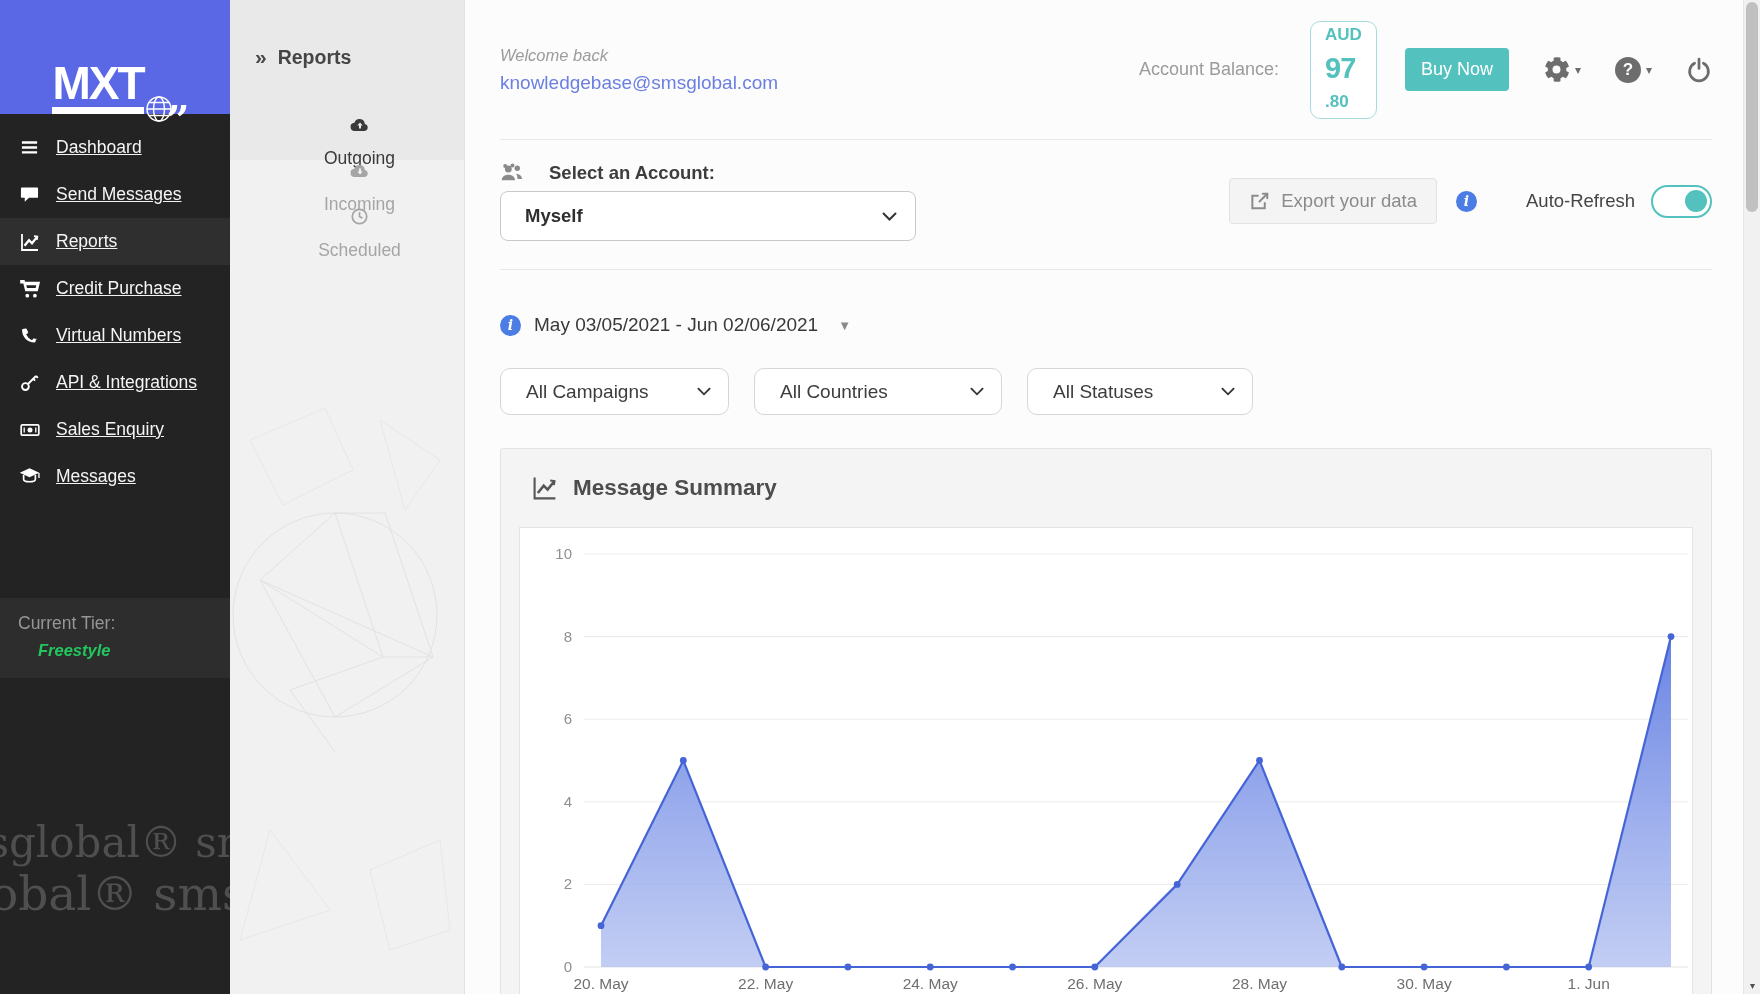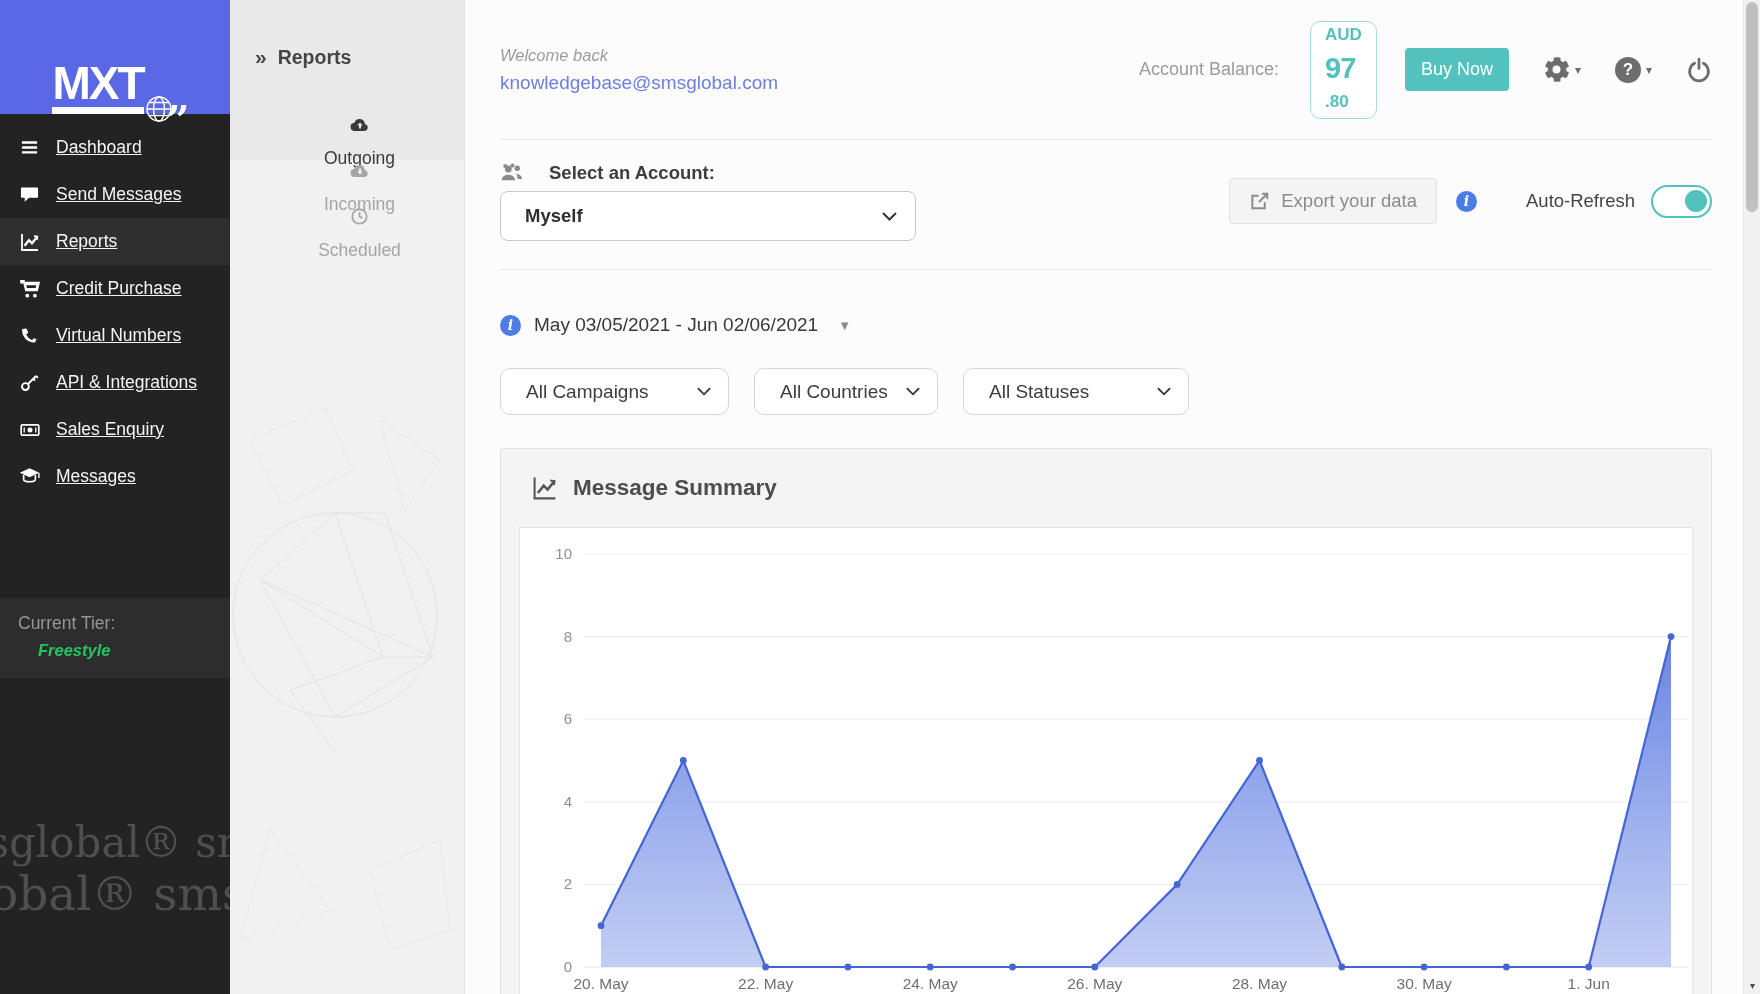--- a/index.html
+++ b/index.html
@@ -61,21 +61,21 @@
   .export-info { margin-left:19px; }
   .ar-label { font-size:18.5px; color:#454545; margin-left:49px; }
   .toggle { width:61px; height:33px; border:2px solid #53c1be; border-radius:17px; background:#fff; position:relative; cursor:pointer; margin-left:16px; }
   .toggle .knob { position:absolute; right:3px; top:3.5px; width:22px; height:22px; border-radius:50%; background:#53c1be; }
 
   .date-row { display:flex; align-items:center; gap:13px; margin-top:44px; font-size:19px; color:#393939; cursor:pointer; width:fit-content; }
   .date-caret { color:#8a8a8a; font-size:13px; margin-left:7px; }
 
   .filters-row { display:flex; gap:25px; margin-top:32px; }
   .filter-select { height:47px; border:1px solid #d6d6d6; border-radius:10px; background:#fff; display:flex; align-items:center; justify-content:space-between; padding:0 17px 0 25px; font-size:19px; color:#3d3d3d; cursor:pointer; }
-  .fs-campaigns { width:229px; } .fs-countries { width:184px; } .fs-statuses { width:226px; }
+  .fs-campaigns { width:229px; } .fs-countries { width:248px; } .fs-statuses { width:226px; }
 
   .chart-card { margin-top:33px; background:#f4f4f4; border:1px solid #e2e2e2; border-radius:3px; padding:0 18px; }
   .chart-card-header { height:78px; display:flex; align-items:center; gap:15px; color:#4d4d4d; font-size:22.5px; font-weight:bold; padding-left:13px; }
   .chart-panel { background:#fff; border:1px solid #e3e3e3; height:477px; overflow:hidden; }
   .next-panel { background:#fff; border:1px solid #e3e3e3; border-radius:6px 6px 0 0; height:40px; margin-top:7px; }
 
   
   .scrollbar { position:absolute; right:0; top:0; width:17px; height:994px; background:#f1f1f1; border-left:1px solid #e5e5e5; z-index:20; cursor:pointer; }
   .sb-thumb { position:absolute; left:2px; top:2px; width:12px; height:210px; background:#c0c0c0; border-radius:6px; }
   .sb-arrow { position:absolute; bottom:1px; left:0; width:17px; height:16px; display:flex; align-items:center; justify-content:center; font-size:10px; color:#4e4e4e; }

